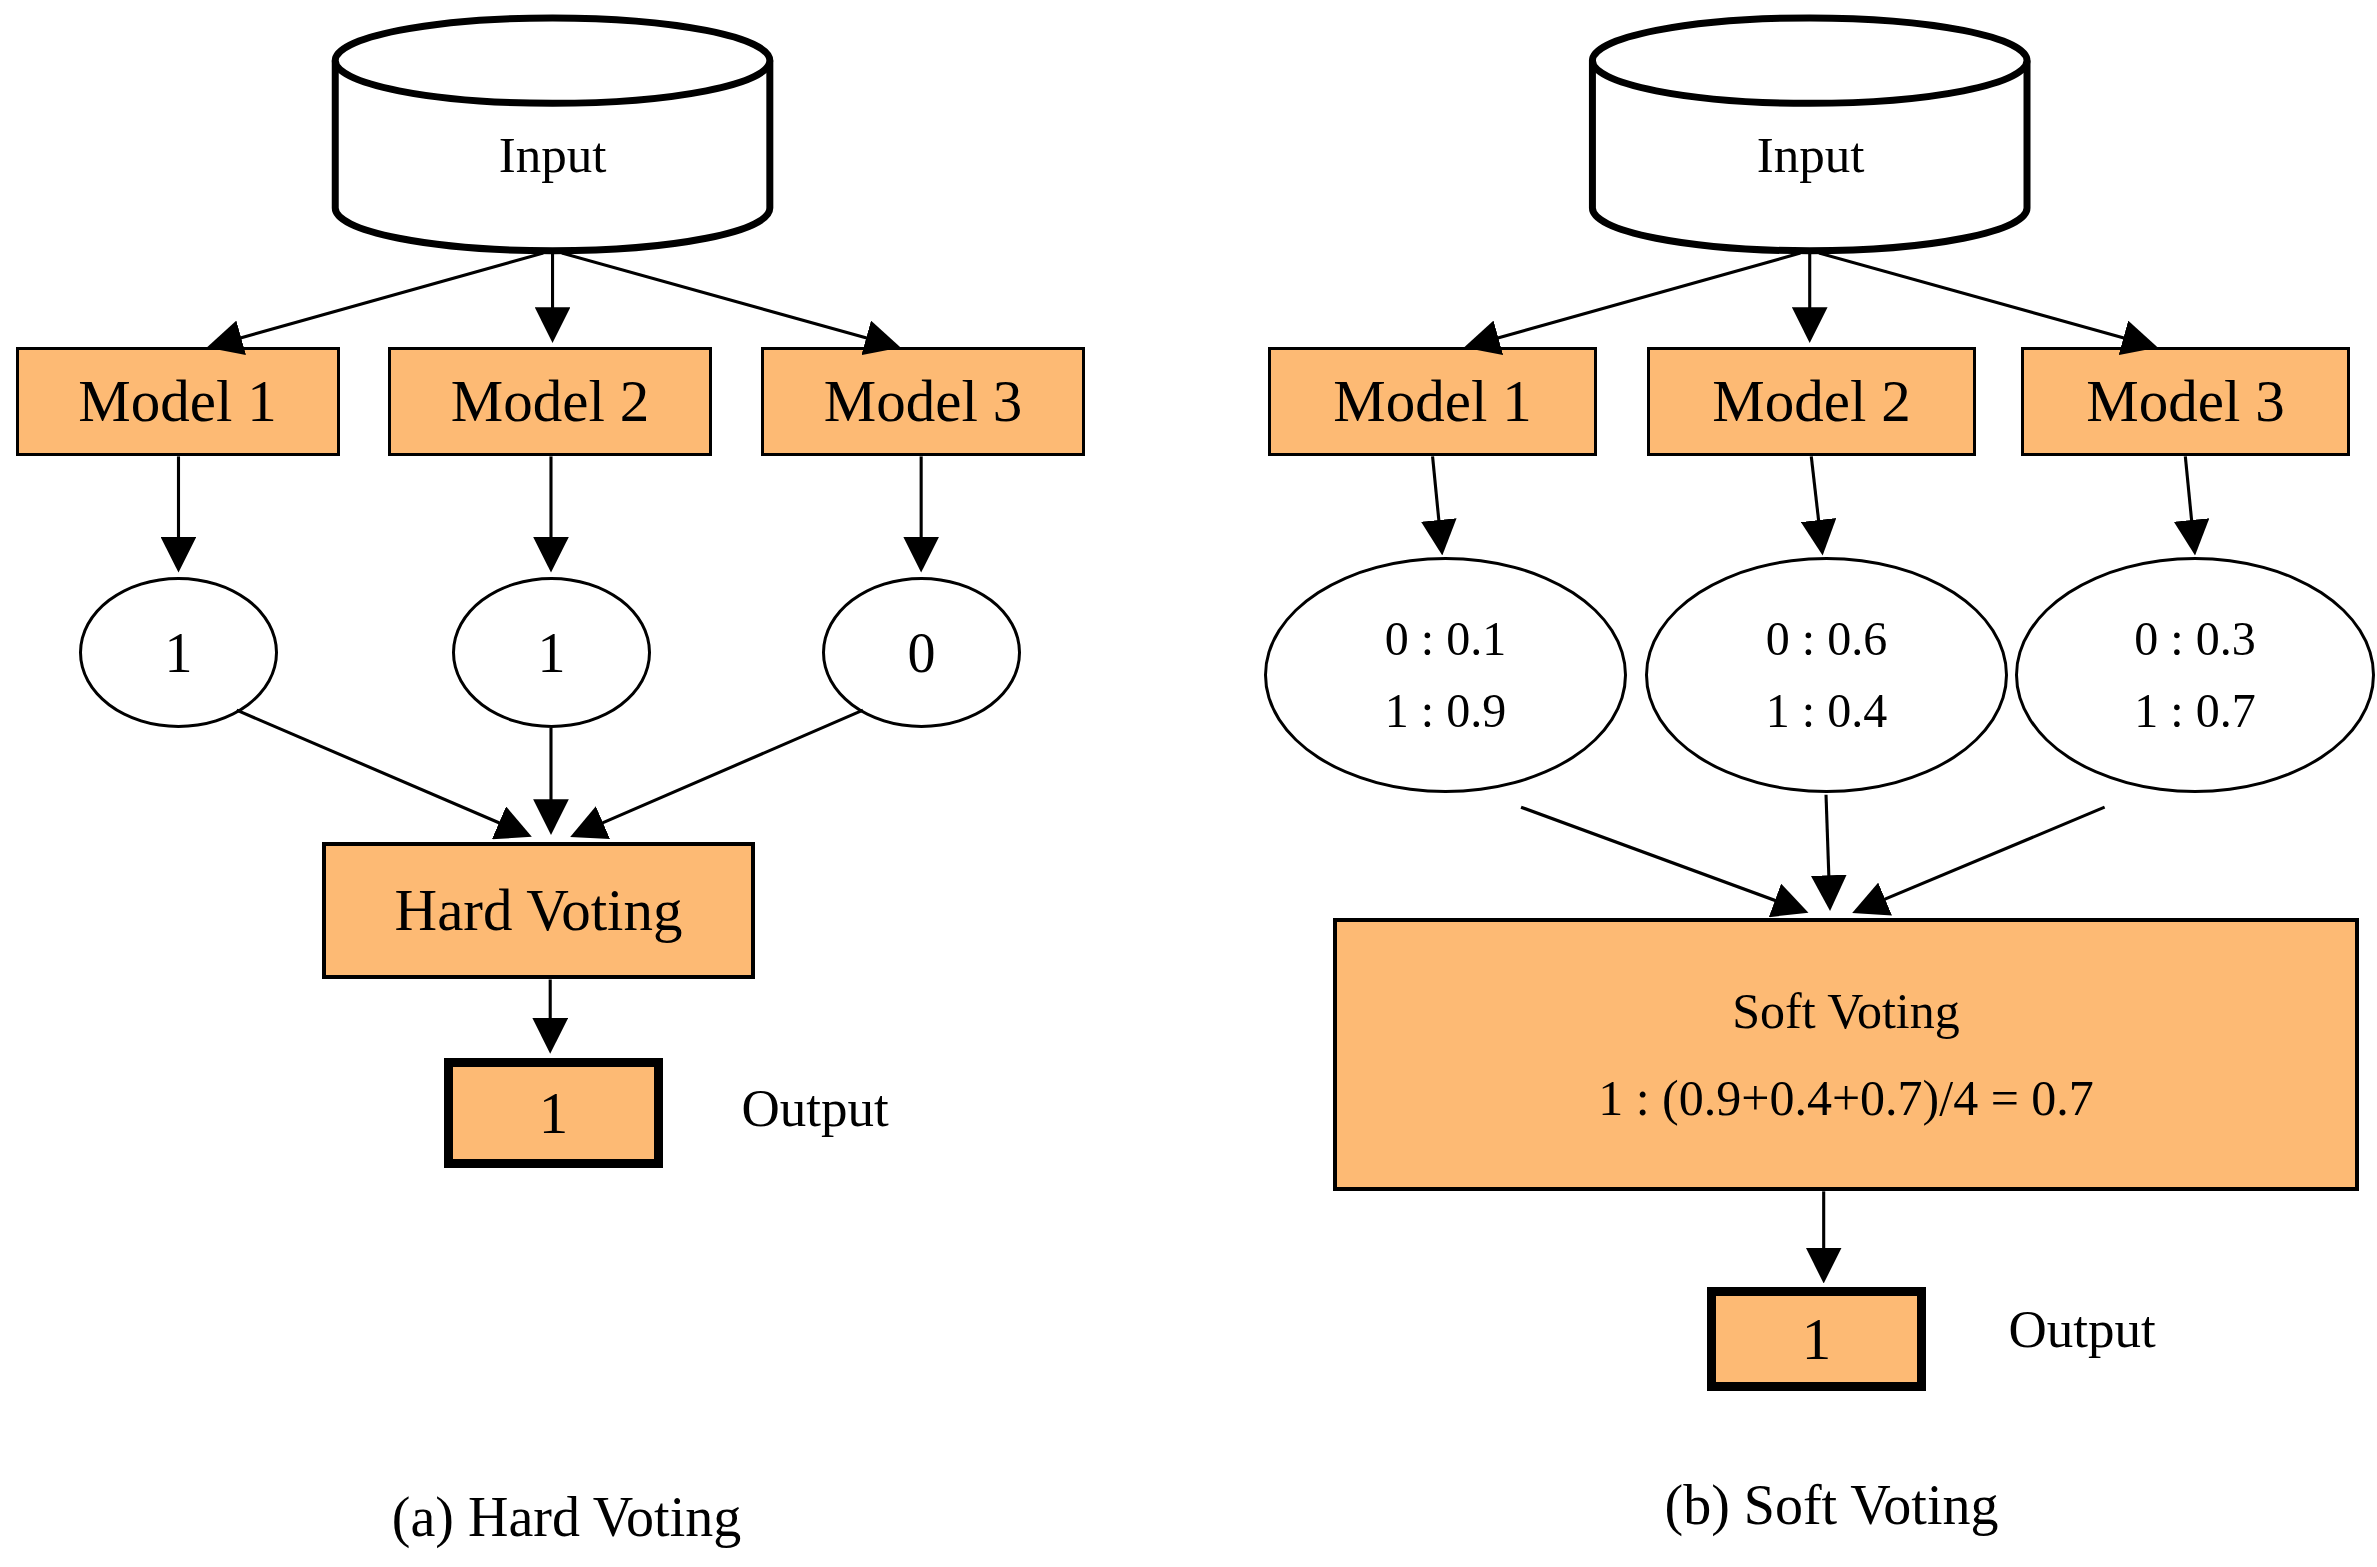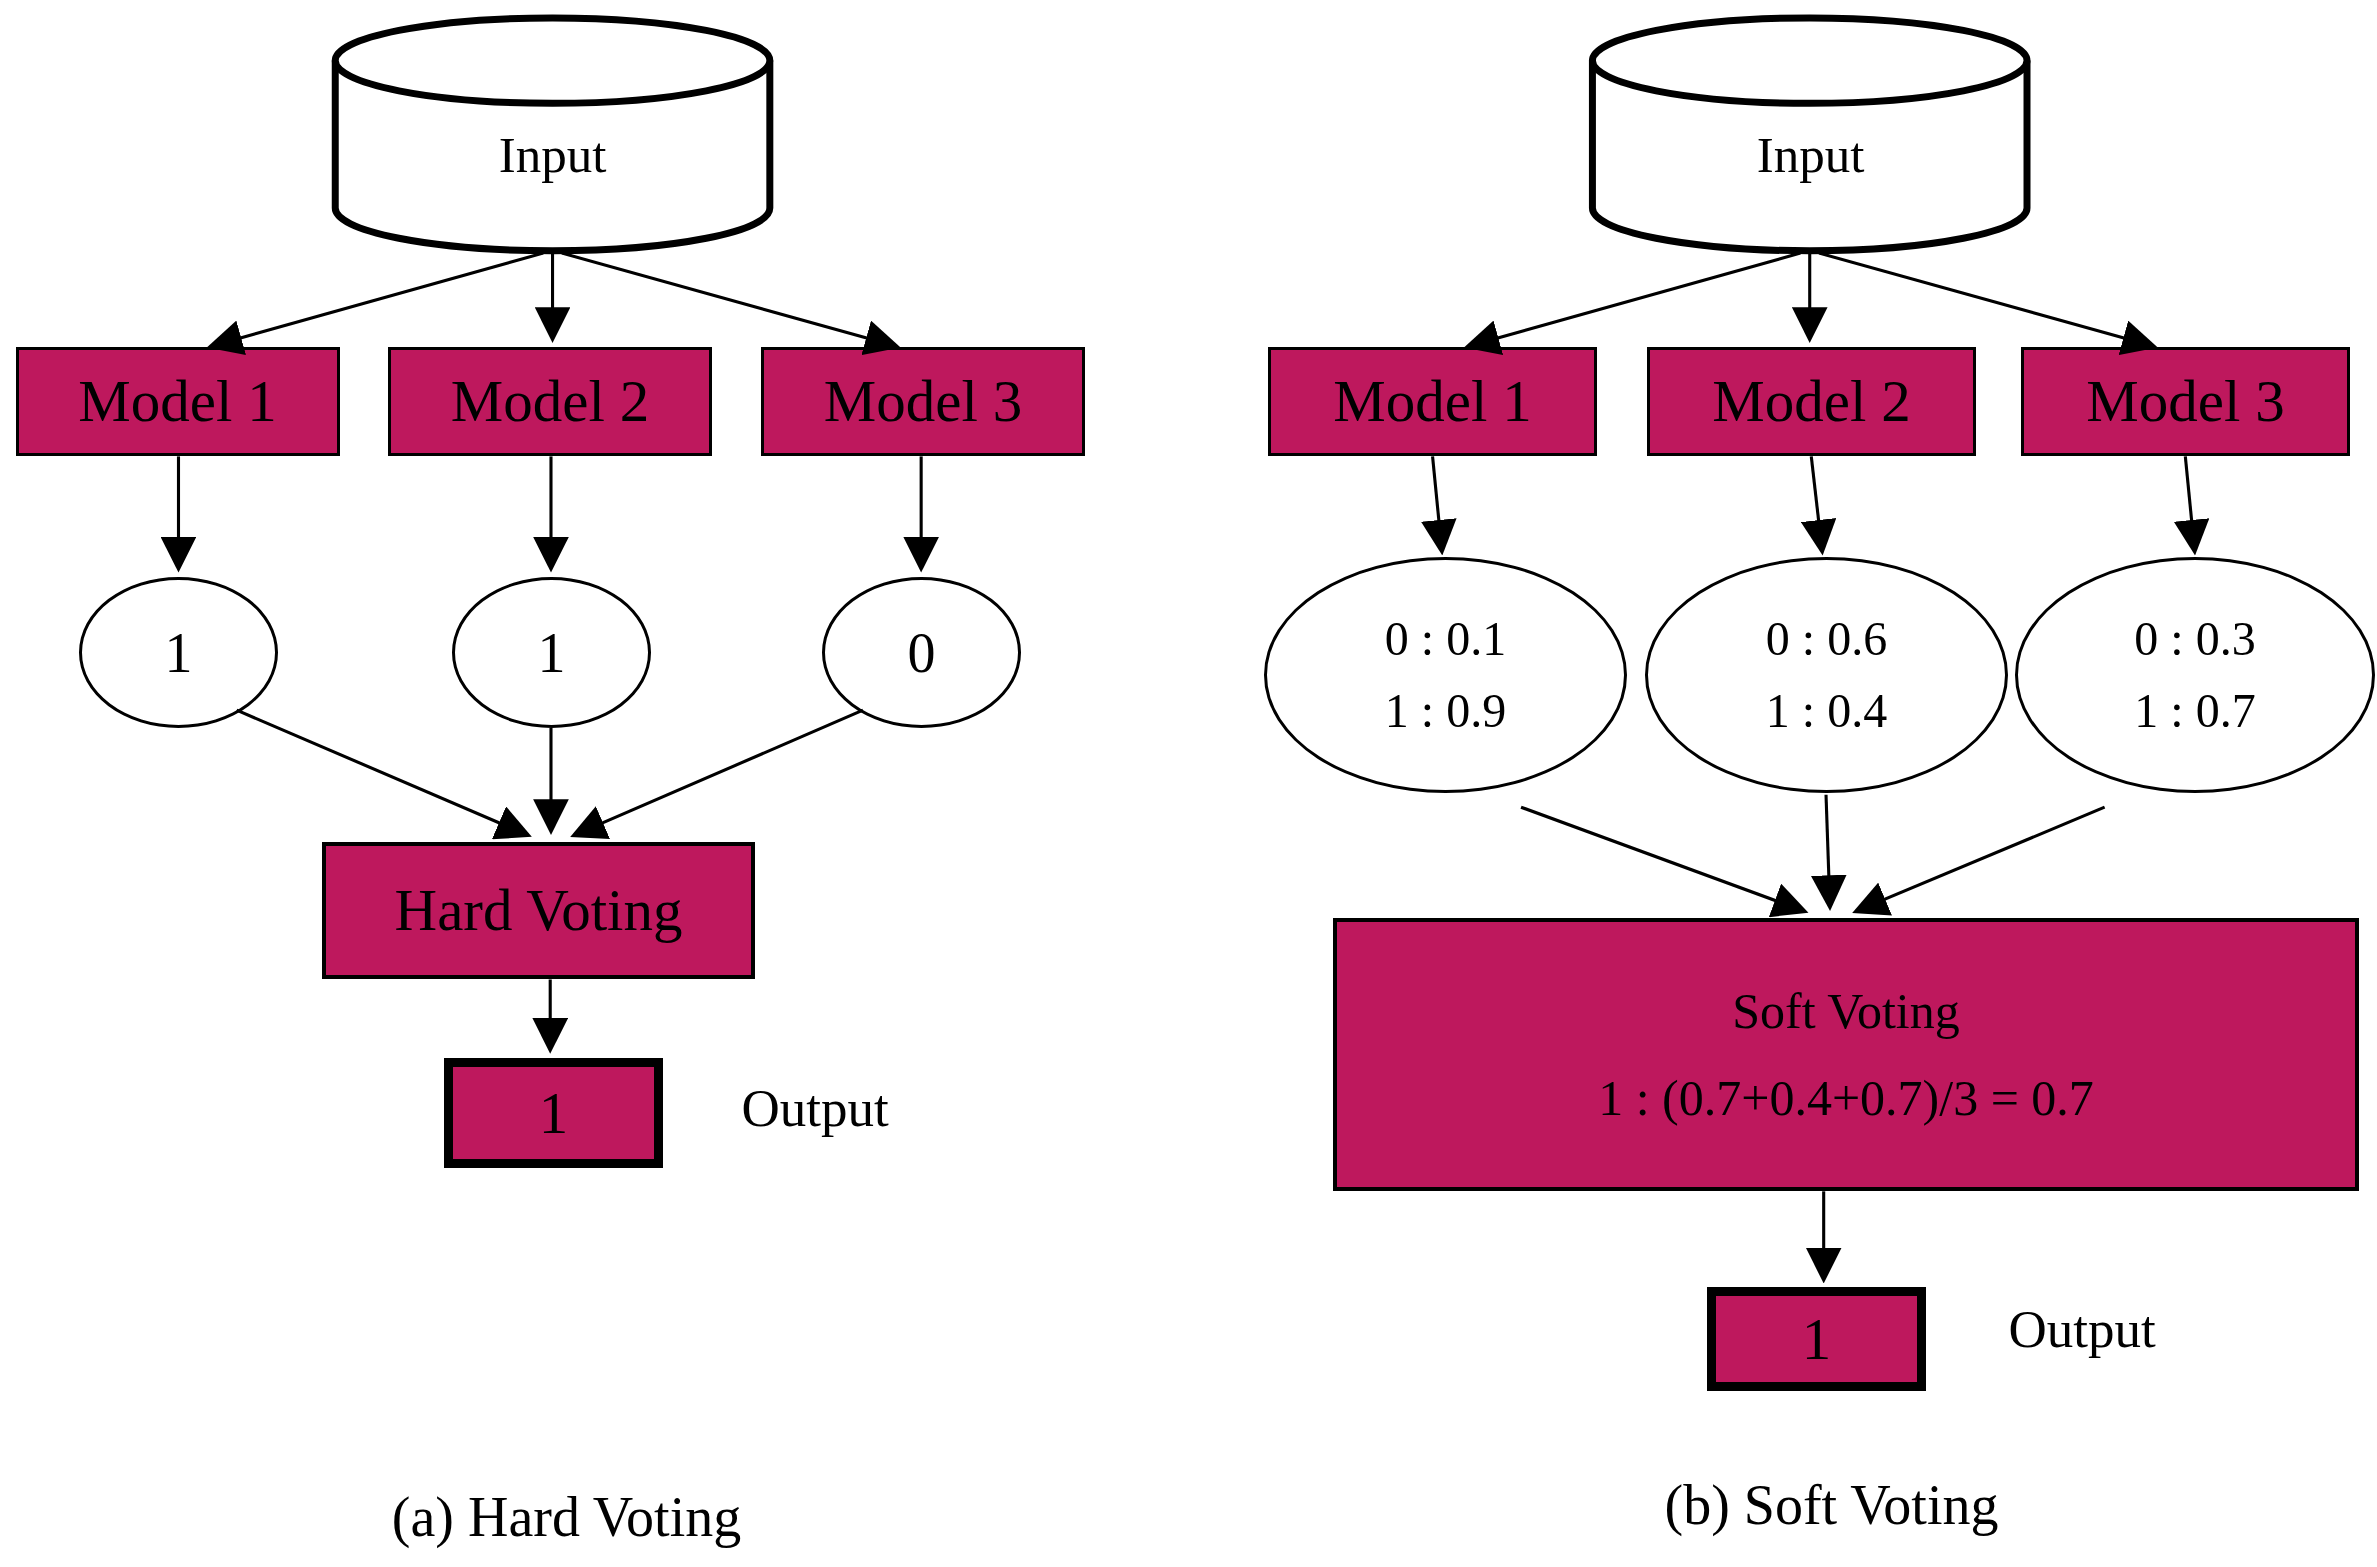--- a/index.html
+++ b/index.html
@@ -2,21 +2,21 @@
 <html style="font-size:12.4px"><head>
 <meta charset="utf-8">
 <style>
   html,body{margin:0;padding:0;background:#ffffff;}
   .canvas{
     position:relative;width:2377px;height:1567px;background:#ffffff;
     font-family:"Liberation Serif","DejaVu Serif",serif;color:#000;overflow:hidden;
   }
   .lines{position:absolute;left:0;top:0;z-index:5;pointer-events:none;}
   .box{
-    position:absolute;border:3.9px solid #000;background:#be185d;box-sizing:border-box;
+    position:absolute;border:3.9px solid #000;background:#fdba74;box-sizing:border-box;
     display:flex;align-items:center;justify-content:center;z-index:1;
     font-size:59px;line-height:1;
   }
   .vote-box{border-width:4.7px;}
   .out-box{border-width:9.3px;}
   .ellipse{
     position:absolute;border:3.1px solid #000;border-radius:50%;background:#fff;box-sizing:border-box;
     display:flex;flex-direction:column;align-items:center;justify-content:center;z-index:1;
     font-size:56px;line-height:1;
   }
@@ -146,21 +146,21 @@
     <span>0 : 0.6</span>
     <span>1 : 0.4</span>
   </div>
   <div class="ellipse big" style="left:2015px;top:557px;width:360px;height:236px;">
     <span>0 : 0.3</span>
     <span>1 : 0.7</span>
   </div>
 
   <div class="box vote-box softvote" style="left:1333px;top:918px;width:1026px;height:273px;">
     <span class="sv-line">Soft Voting</span>
-    <span class="sv-line">1 : (0.7+0.4+0.7)/3 = 0.7</span>
+    <span class="sv-line">1 : (0.9+0.4+0.7)/4 = 0.7</span>
   </div>
 
   <div class="box out-box" style="left:1707px;top:1287px;width:219px;height:104px;">
     <span>1</span>
   </div>
   <div class="freelabel output-label" style="left:1989px;top:1298px;width:186px;height:62px;">
     <span>Output</span>
   </div>
 
   <div class="freelabel caption" style="left:1560px;top:1474px;width:543px;height:62px;">

